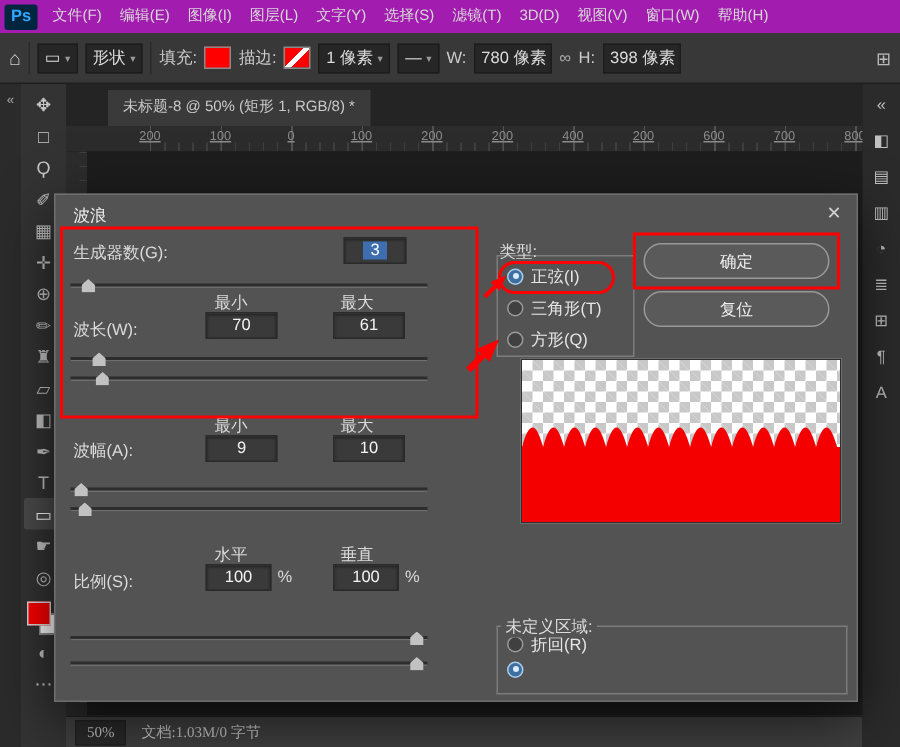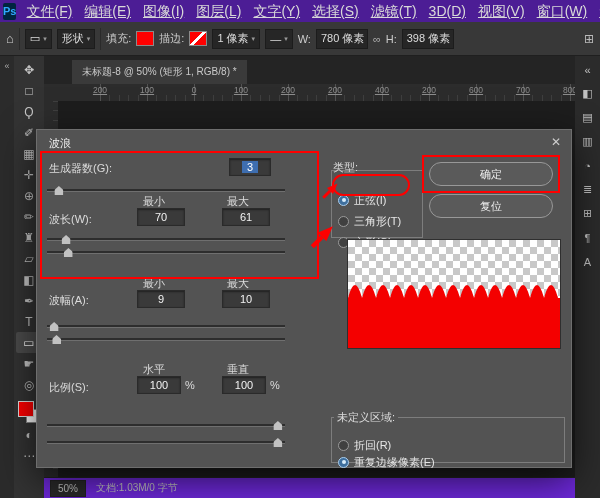--- a/index.html
+++ b/index.html
@@ -1,23 +1,23 @@
 <!DOCTYPE html>
 <html><head>
 <meta charset="utf-8">
 <style>
   html,body{margin:0;padding:0;background:#111;}
   #stage{position:relative;width:600px;height:498px;overflow:hidden;background:#1e1e1e;
          font-family:"Liberation Sans","DejaVu Sans",sans-serif;user-select:none;}
   
-  .menubar{position:absolute;left:0;top:0;width:600px;height:22px;background:#4c1d95;
+  .menubar{position:absolute;left:0;top:0;width:600px;height:22px;background:#a21caf;
            display:flex;align-items:center;z-index:6;}
   .ps-logo{width:22px;height:17px;margin:0 4px 0 3px;background:#00253f;color:#31a8ff;
            font-weight:bold;font-size:11px;display:flex;align-items:center;justify-content:center;border-radius:2px;}
-  .menu-item{color:#d8d8d8;font-size:14px;padding:0 6px;line-height:22px;white-space:nowrap;text-decoration:underline;}
+  .menu-item{color:#d8d8d8;font-size:10px;padding:0 6px;line-height:22px;white-space:nowrap;}
   
   .optionsbar{position:absolute;left:0;top:22px;width:600px;height:34px;background:#383838;
               border-bottom:1px solid #1f1f1f;display:flex;align-items:center;gap:5px;
               padding:0 6px;box-sizing:border-box;color:#cccccc;font-size:11px;z-index:5;}
   .ob-sep{width:1px;height:22px;background:#2a2a2a;}
   .ob-field{background:#262626;border:1px solid #1c1c1c;height:18px;padding:0 4px;color:#dddddd;
             display:flex;align-items:center;gap:3px;overflow:hidden;white-space:nowrap;}
   .caret{font-size:7px;color:#999999;}
   .swatch{width:16px;height:13px;background:#ff0000;border:1px solid #8a8a8a;}
   .swatch.stroke{background:linear-gradient(135deg,#ff0000 42%,#ffffff 42%,#ffffff 58%,#ff0000 58%);}
@@ -46,41 +46,41 @@
   .ruler-h{position:absolute;left:0;top:28px;right:0;height:17px;background:#2c2c2c;border-bottom:1px solid #161616;
     background-image:repeating-linear-gradient(90deg,#525252 0 1px,transparent 1px 47px),
                      repeating-linear-gradient(90deg,#3f3f3f 0 1px,transparent 1px 9.4px);
     background-size:100% 100%,100% 6px;background-position:56px 0,56px bottom;background-repeat:no-repeat;}
   .tick-label{position:absolute;top:1px;font-size:8.5px;color:#8c8c8c;transform:translateX(-50%);text-decoration:underline;}
   .ruler-v{position:absolute;left:0;top:45px;width:14px;bottom:21px;background:#2c2c2c;border-right:1px solid #161616;
     background-image:repeating-linear-gradient(180deg,#3f3f3f 0 1px,transparent 1px 9.4px);
     background-size:5px 100%;background-position:right 0;background-repeat:no-repeat;}
   .ruler-corner{position:absolute;left:0;top:28px;width:14px;height:17px;background:#2c2c2c;border-bottom:1px solid #161616;}
   .canvas{position:absolute;left:14px;top:45px;right:0;bottom:21px;background:#1d1d1d;}
-  .statusbar{position:absolute;left:0;right:0;bottom:0;height:21px;background:#6d28d9;border-top:1px solid #222222;
-             display:flex;align-items:center;font-size:10px;color:#c5c5c5;gap:10px;padding:0 6px;box-sizing:border-box;}
+  .statusbar{position:absolute;left:0;right:0;bottom:0;height:21px;background:#404040;border-top:1px solid #222222;
+             display:flex;align-items:center;font-size:10px;color:#c5c5c5;gap:10px;padding:0 6px;box-sizing:border-box;font-family:Liberation Serif, serif;}
   .zoom-field{background:#2a2a2a;border:1px solid #222222;height:15px;line-height:15px;padding:0 7px;}
   
   .dialog{position:absolute;left:36px;top:129px;width:534px;height:337px;background:#535353;
           border:1px solid #6e6e6e;box-shadow:0 12px 36px rgba(0,0,0,.65);z-index:10;
           color:#e8e8e8;font-size:11px;}
   .dlg-title{position:absolute;left:12px;top:6px;color:#f0f0f0;}
   .dlg-close{position:absolute;right:10px;top:5px;font-size:12px;color:#cfcfcf;}
   .lbl{position:absolute;color:#dcdcdc;white-space:nowrap;}
   .boxlbl{background:#535353;padding:0 3px;z-index:2;}
   .field{position:absolute;width:46px;height:16px;background:#3a3a3a;border:1px solid #2a2a2a;
          box-shadow:inset 0 1px 2px rgba(0,0,0,.45);color:#f2f2f2;text-align:center;
          line-height:16px;font-size:11px;}
   .seltext{background:#3e6eb0;color:#ffffff;padding:0 5px;}
   .slider{position:absolute;left:10px;width:238px;height:12px;}
   .slider .track{position:absolute;left:0;right:0;top:5px;height:2px;background:#2d2d2d;border-bottom:1px solid #6f6f6f;}
   .slider .thumb{position:absolute;top:2px;width:9px;height:9px;background:#c2c2c2;transform:translateX(-50%);
                  clip-path:polygon(50% 0,100% 45%,100% 100%,0 100%,0 45%);}
   .groupbox{position:absolute;border:1px solid #7d7d7d;}
-  .radio-col{position:absolute;display:flex;flex-direction:column;margin-top:16px;}
+  .radio-col{position:absolute;display:flex;flex-direction:column;}
   .radio{display:flex;align-items:center;gap:5px;height:14px;font-size:11px;color:#e6e6e6;white-space:nowrap;}
   .radio .dot{width:11px;height:11px;border-radius:50%;background:#404040;border:1px solid #9a9a9a;
               box-sizing:border-box;position:relative;flex:0 0 auto;}
   .radio.sel .dot{border-color:#aacdec;background:#3e6f9e;}
   .radio.sel .dot::after{content:"";position:absolute;left:2.5px;top:2.5px;width:4px;height:4px;
                          border-radius:50%;background:#d9ecfb;}
   .dlg-btn{position:absolute;background:#5a5a5a;border:1px solid #989898;border-radius:12px;
            color:#f0f0f0;font-size:11px;display:flex;align-items:center;justify-content:center;box-sizing:border-box;}
   .preview{position:absolute;left:310px;top:109px;width:212px;height:108px;border:1px solid #2f2f2f;
     background-color:#ffffff;
@@ -306,21 +306,20 @@
 
     <div class="groupbox" style="left:294px;top:287px;width:232px;height:44px"></div>
     <span class="lbl boxlbl" style="left:297px;top:280px">未定义区域:</span>
     <div class="radio-col" style="left:301px;top:292px;gap:3px">
         <div class="radio">
           <span class="dot"></span>
           <span>折回(R)</span>
         </div>
         <div class="radio sel">
           <span class="dot"></span>
-          <span>重复边缘像素(E)</span>
         </div>
       </div>
 
     <div class="ann" style="left:3px;top:21px;width:279px;height:128px"></div>
     <div class="ann" style="left:295px;top:44px;width:78px;height:22px;border-radius:11px"></div>
     <div class="ann" style="left:385px;top:25px;width:138px;height:38px"></div>
     <svg class="ann-arrow" style="left:284px;top:52px" width="18" height="18" viewBox="0 0 24 24">
       <path d="M3 21 L12 12" stroke="#ff0000" stroke-width="4" fill="none"></path>
       <polygon points="22,2 8,8 16,16" fill="#ff0000"></polygon>
     </svg>

